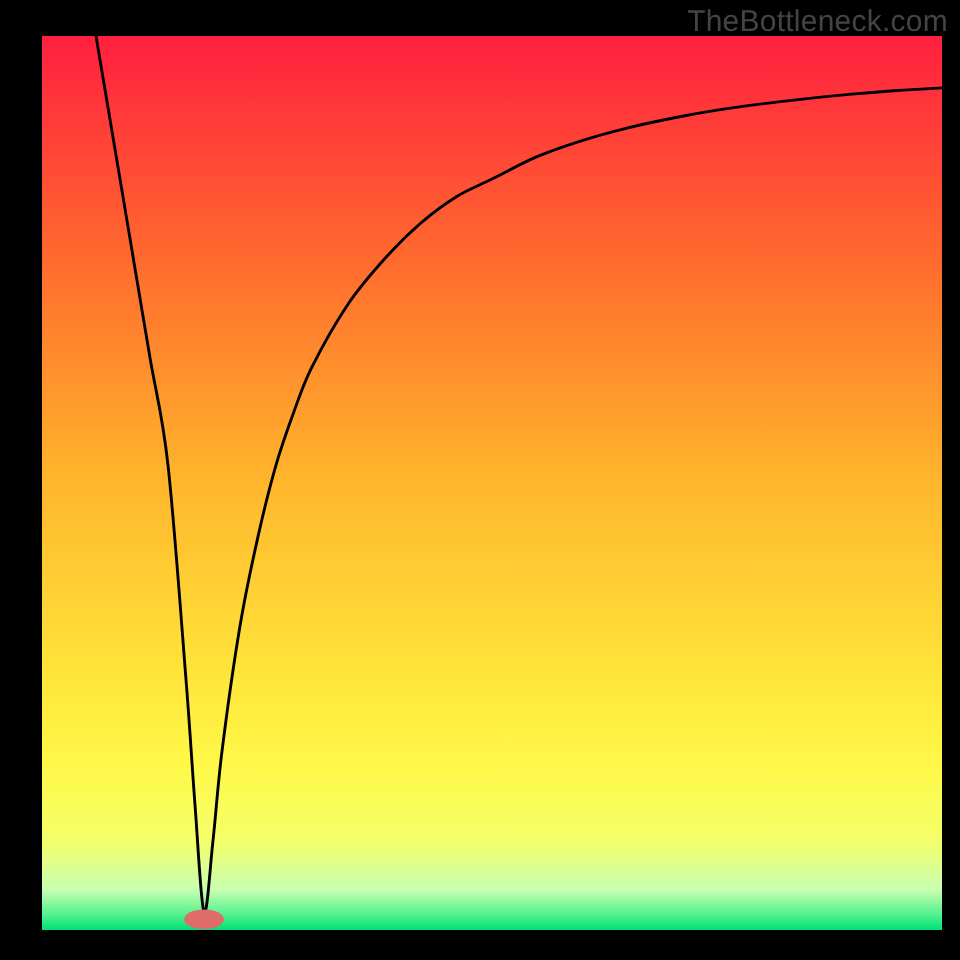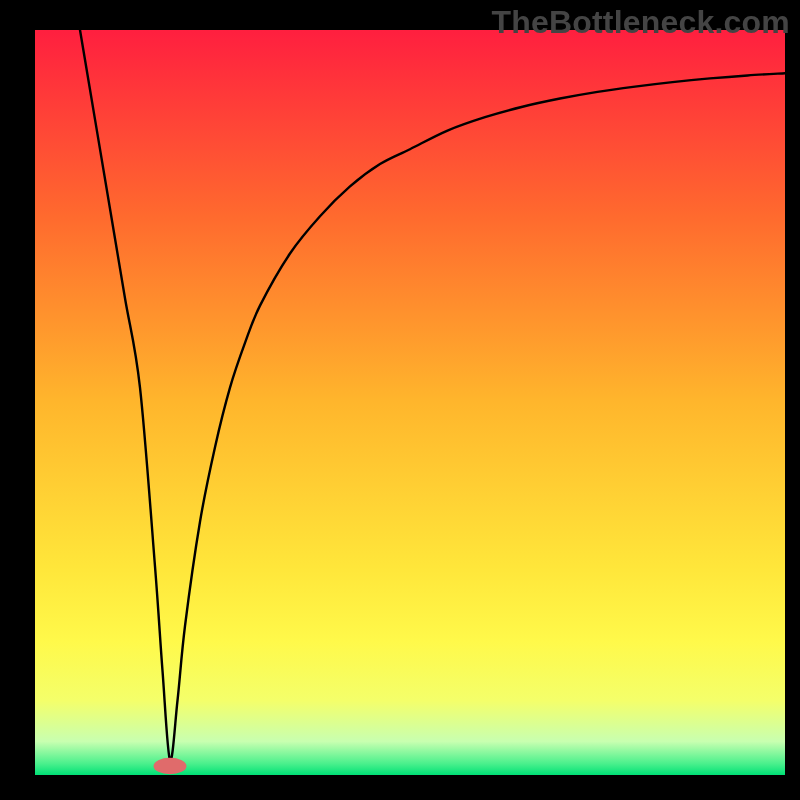--- a/index.html
+++ b/index.html
@@ -15,22 +15,22 @@
     position: relative;
     width: 800px;
     height: 800px;
     background: #000;
   }
   .watermark {
     position: absolute;
     top: 4px;
     right: 10px;
     color: #444;
-    font-size: 32px;
-    font-weight: 700;
+    font-size: 25px;
+    font-weight: 400;
     letter-spacing: 0.2px;
     user-select: none;
   }
   svg {
     display: block;
   }
 </style>
 </head>
 <body>
 

